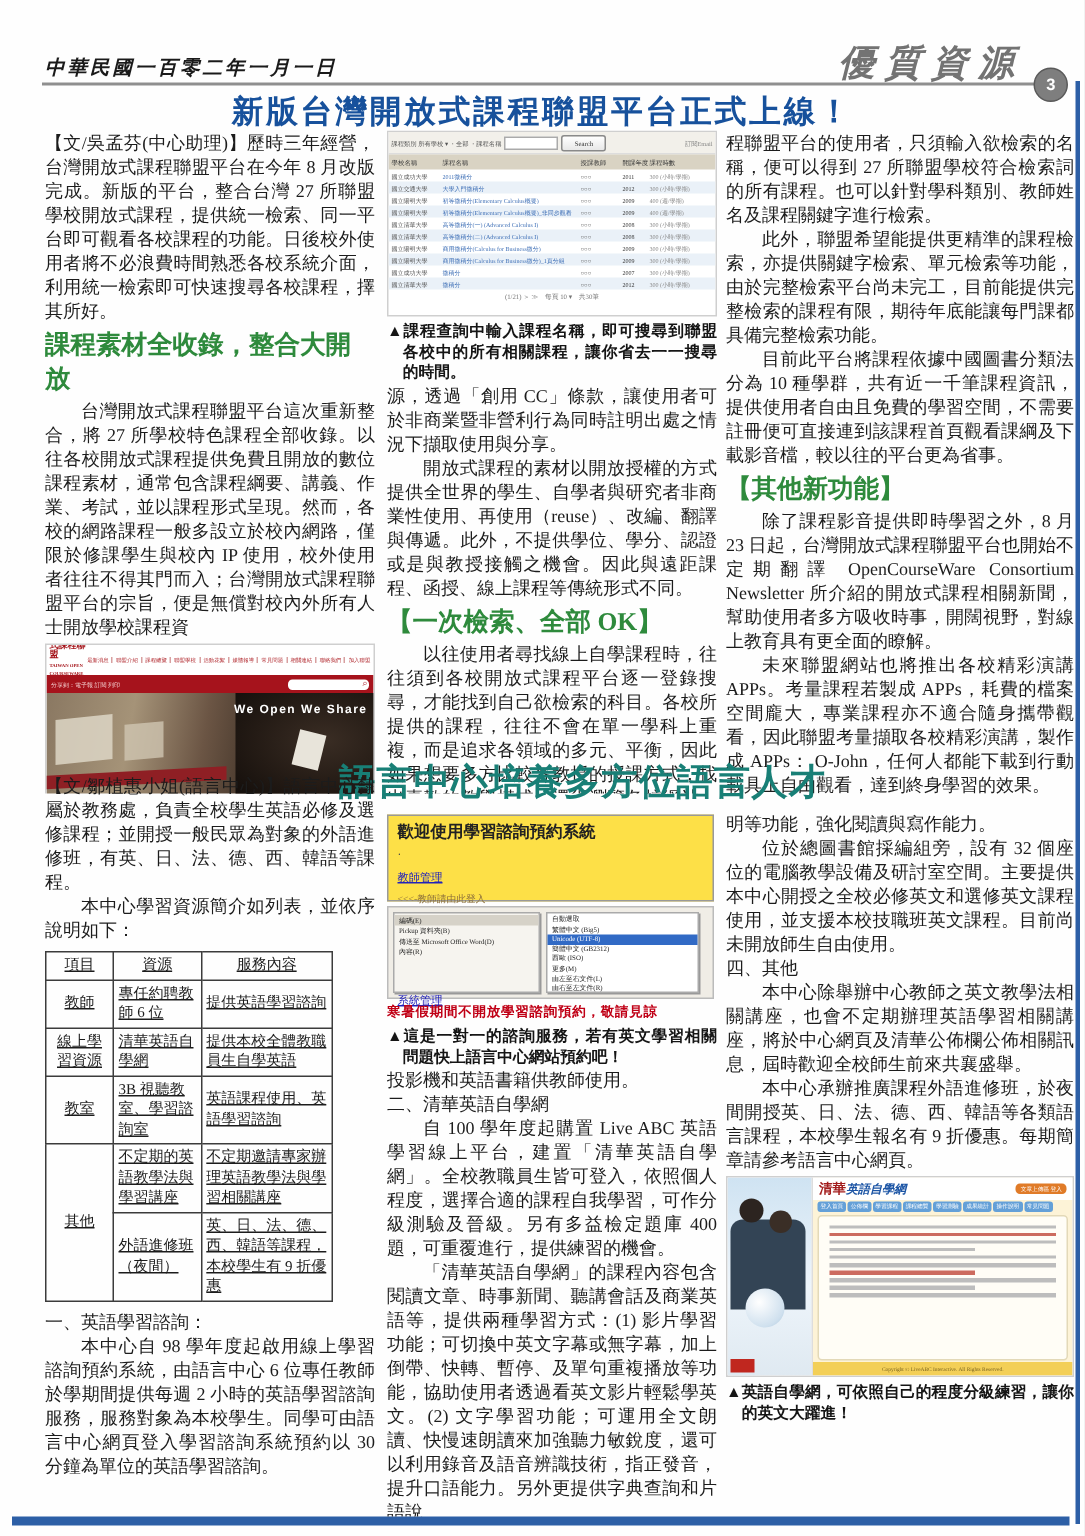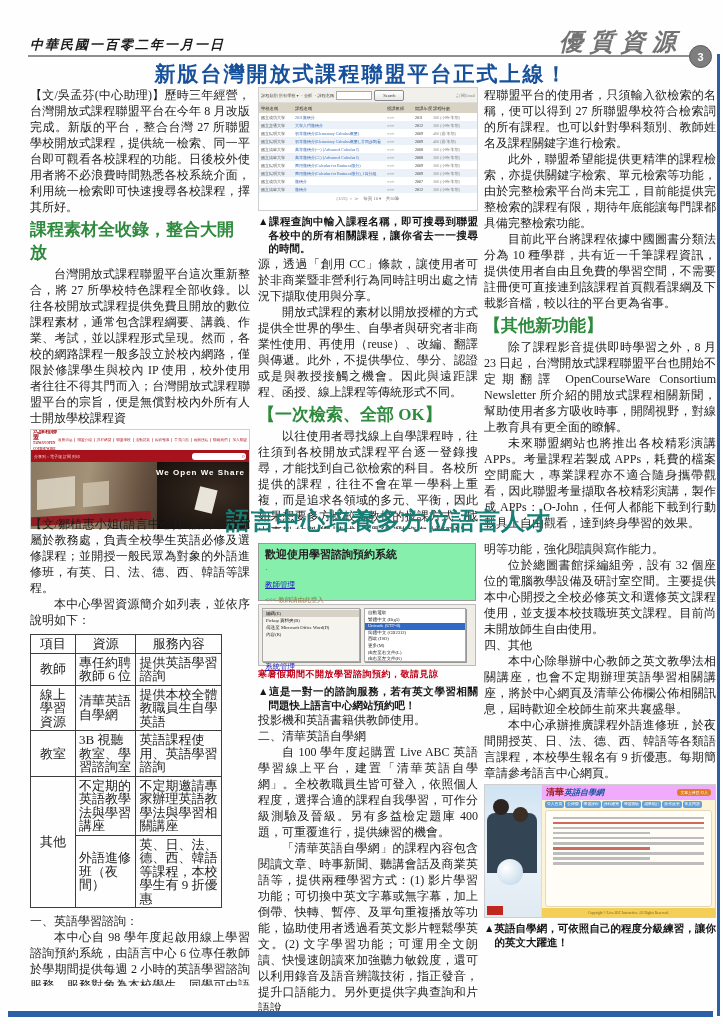--- a/index.html
+++ b/index.html
@@ -30,21 +30,21 @@
   .a2c2{left:258px;top:541px;width:220px;height:470px;}
   .a2c3{left:484px;top:541px;width:232px;height:470px;}
   .col p{margin:0;font-size:12px;line-height:16px;text-align:justify;}
   .ind{text-indent:2em;}
   .byline{font-weight:normal;}
   .ghead{margin:3px 0 2px 0;font-size:17px;font-weight:bold;color:#2e8a3c;}
   .numhead{margin:0;font-size:12px;line-height:16px;font-weight:normal;}
   .cap{margin-top:4px;font-size:10.5px;line-height:13.5px;font-weight:bold;color:#151515;
        padding-left:1em;text-indent:-1em;text-align:justify;}
   
-  .lc-table{border-collapse:collapse;margin:6px 0 5px 0;width:192px;font-size:13px;line-height:13.5px;}
+  .lc-table{border-collapse:collapse;margin:6px 0 5px 0;width:192px;font-size:10px;line-height:13.5px;text-decoration:underline;}
   .lc-table th,.lc-table td{border:1px solid #3c3c3c;padding:2px 3px;text-align:left;vertical-align:middle;}
   .lc-table th{text-align:center;font-weight:normal;}
   .lc-table td.c0{text-align:center;width:38px;}
   
   .shot{border:1px solid #cfcfcf;background:#fff;overflow:hidden;position:relative;}
   .tocwc{width:218px;height:132px;margin-top:3px;}
   .tw-top{height:20px;display:flex;justify-content:space-between;align-items:center;padding:0 2px;}
   .tw-logo{font-size:6px;line-height:6px;color:#a41319;font-weight:bold;width:58px;}
   .tw-logo small{display:block;font-size:3.5px;color:#a41319;transform:scale(.9);transform-origin:left;}
   .tw-nav{display:flex;gap:2px;font-size:3.6px;color:#b0262c;white-space:nowrap;}
@@ -81,21 +81,21 @@
   .cs-row{height:8px;display:flex;align-items:center;font-size:4px;color:#555;}
   .cs-row:nth-child(even){background:#eaf1f8;}
   .cs-c0{width:34px;padding-left:2px;overflow:hidden;white-space:nowrap;}
   .cs-c1{width:92px;color:#3b6db5;overflow:hidden;white-space:nowrap;}
   .cs-c2{width:28px;overflow:hidden;white-space:nowrap;}
   .cs-c3{width:18px;color:#333;}
   .cs-c4{width:42px;color:#888;overflow:hidden;white-space:nowrap;}
   .cs-head .cs-c1,.cs-head .cs-c4{color:#3a3a3a;}
   .cs-pg{height:10px;display:flex;align-items:center;justify-content:center;font-size:4.5px;color:#777;}
   
-  .bk{width:218px;height:58px;border:1px solid #999;background:#86efac;padding:3px 6px;box-sizing:border-box;margin-top:2px;}
+  .bk{width:218px;height:58px;border:1px solid #999;background:#fde047;padding:3px 6px;box-sizing:border-box;margin-top:2px;}
   .bk-title{font-size:11px;font-weight:bold;color:#222;margin-bottom:2px;}
   .bk-row{font-size:7.5px;line-height:11px;display:flex;gap:4px;align-items:baseline;flex-direction:column;}
   .bk-row::before{content:"·";color:#444;}
   .bk-link{color:#2222bb;text-decoration:underline;}
   .bk-note{color:#8a6d3b;font-size:6.5px;}
   
   .mn{width:218px;height:62px;background:#f0ede6;border:1px solid #bbb;margin-top:3px;display:flex;padding:3px;box-sizing:border-box;gap:4px;}
   .mn-left{width:96px;background:#f6f4ef;border:1px solid #aaa;box-shadow:1px 1px 0 #999;padding:1px 0;}
   .mn-left div{font-size:4.6px;line-height:7px;padding:0 3px;color:#222;white-space:nowrap;overflow:hidden;}
   .mn-left div:first-child{background:#d6d2c8;}
@@ -106,21 +106,21 @@
   
   .sl{width:230px;height:132px;display:flex;margin-top:3px;}
   .sl-photo{width:56px;background:linear-gradient(#cfe3f2 0%,#eef5fb 55%,#dfe9f1 100%);position:relative;border-right:1px solid #ddd;}
   .sl-photo .head1{position:absolute;left:8px;top:14px;width:16px;height:16px;border-radius:50%;background:#2c2420;}
   .sl-photo .head2{position:absolute;left:28px;top:22px;width:15px;height:15px;border-radius:50%;background:#3a2e26;}
   .sl-photo .body1{position:absolute;left:2px;top:28px;width:50px;height:60px;background:#334455;border-radius:8px 8px 0 0;}
   .sl-photo .globe{position:absolute;left:12px;top:74px;width:26px;height:26px;border-radius:50%;
                    background:radial-gradient(circle at 35% 35%,#ffffff,#cfe0ee 70%,#aac4da);}
   .sl-photo .badge{position:absolute;left:2px;bottom:2px;width:16px;height:9px;background:#c0271f;}
   .sl-page{flex:1;background:#fdf3d7;display:flex;flex-direction:column;}
-  .sl-head{height:15px;display:flex;align-items:center;padding:0 4px;background:#f0abfc;}
+  .sl-head{height:15px;display:flex;align-items:center;padding:0 4px;background:#ffffff;}
   .sl-head .ta{color:#a31d1d;font-weight:bold;font-size:9px;}
   .sl-head .tb{color:#1c55a5;font-weight:bold;font-size:8px;font-style:italic;}
   .sl-head .pill{margin-left:auto;background:#e07b28;color:#fff;font-size:3.8px;padding:1px 3px;border-radius:3px;}
   .sl-tabs{display:flex;gap:1px;padding:1px 3px;}
   .sl-tabs span{background:#64a0d8;color:#fff;font-size:3.8px;line-height:7px;padding:0 2px;border-radius:2px;white-space:nowrap;}
   .sl-body{flex:1;background:#fffdf6;margin:1px 3px;border:1px solid #e3d9b8;border-radius:3px;padding:3px 2px;}
   .tl{height:2.5px;background:#bdbdbd;margin:2.6px 5px;}
   .tl.short{width:60%;}
   .tl.red{background:#cc6b5e;}
   .sl-foot{height:9px;background:#f3cf57;display:flex;align-items:center;justify-content:center;font-size:3.6px;color:#7a6420;} .mt4{margin-top:4px;}

